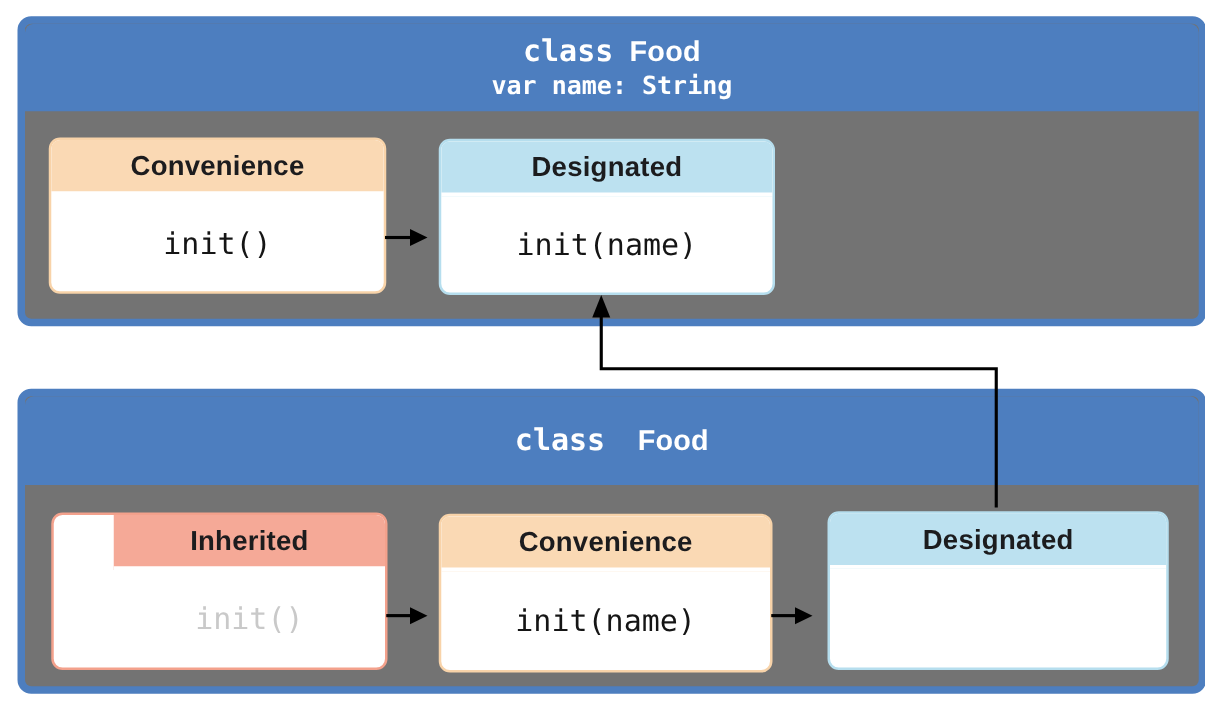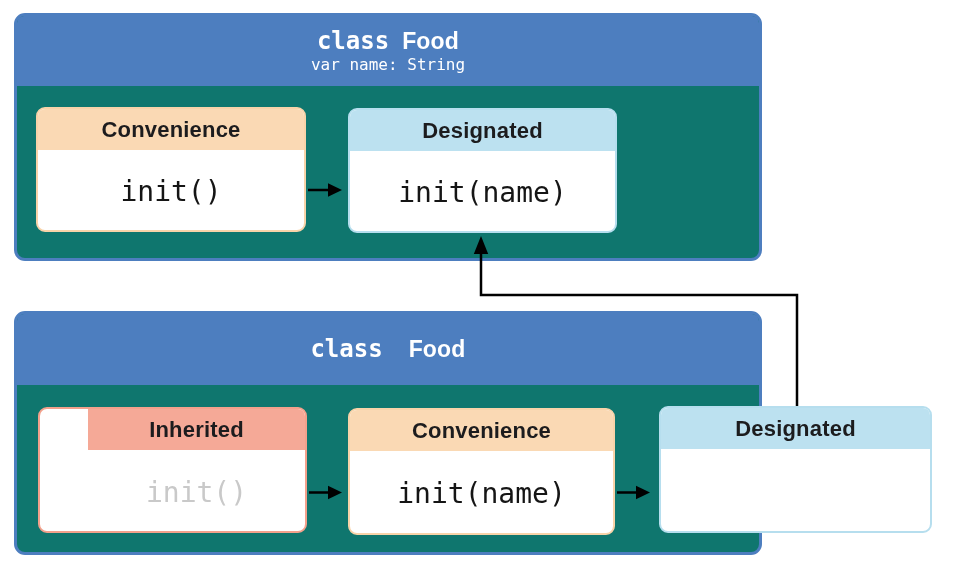--- a/index.html
+++ b/index.html
@@ -2,53 +2,53 @@
 <html><head>
 <meta charset="utf-8">
 <style>
   html,body { margin:0; padding:0; background:#ffffff; }
   .canvas {
     position:relative; width:964px; height:572px; background:#ffffff;
     font-family:"Liberation Sans", sans-serif; overflow:hidden;
   }
   
   .frame {
-    position:absolute; left:14px; width:748px; box-sizing:border-box;
-    border:3px solid #d946ef; border-radius:11px; background:#0f766e;
+    position:absolute; left:14px; width:951px; box-sizing:border-box;
+    border:6px solid #d946ef; border-radius:11px; background:#737373;
   }
   #frame-food  { top:13px;  height:248px; }
   #frame-recipe{ top:311px; height:244px; }
   .frame-hdr {
     background:#4D7EBF; color:#ffffff; border-radius:7px 7px 0 0;
     display:flex; flex-direction:column; align-items:center; justify-content:center;
     text-align:center; line-height:1.15;
   }
   #frame-food  .frame-hdr { height:70px; }
   #frame-recipe .frame-hdr{ height:71px; }
   .mono { font-family:"DejaVu Sans Mono", monospace; }
   .kw, .cls-mono { font-family:"DejaVu Sans Mono", monospace; font-weight:700; font-size:24px; }
   .cls-sans { font-family:"Liberation Sans", sans-serif; font-weight:700; font-size:23px; letter-spacing:.2px; }
   .hdr-line1 { display:flex; align-items:baseline; }
   .hdr-line1 .gap { width:13px; }
-  .hdr-line2 { font-size:16px; font-weight:400; margin-top:1px; }
+  .hdr-line2 { font-size:20px; font-weight:700; margin-top:1px; }
 
   
   .init-box {
     position:absolute; box-sizing:border-box; background:#ffffff;
     border:2px solid; border-radius:9px; overflow:hidden;
     display:flex; flex-direction:column;
   }
   .box-hdr {
     height:41px; flex:0 0 41px; display:flex; align-items:center; justify-content:center;
     border-bottom:3px solid #ffffff;
     font-weight:700; font-size:22px; color:#1c1c1e; letter-spacing:.2px;
   }
   .box-body {
     flex:1; display:flex; align-items:center; justify-content:center;
-    font-family:"DejaVu Sans Mono", monospace; font-size:28px; color:#151515;
+    font-family:"DejaVu Sans Mono", monospace; font-size:24px; color:#151515;
     white-space:pre-line; text-align:left; line-height:1.25;
   }
   .t-conv    { border-color:#F8D3A9; }
   .t-conv    .box-hdr { background:#FAD9B4; }
   .t-desig   { border-color:#B6DEEE; }
   .t-desig   .box-hdr { background:#BCE1F0; }
   .t-inherit { border-color:#F3A18C;padding-left:48px; }
   .t-inherit .box-hdr { background:#F5A997; }
   .code-gray { color:#C9C9C9; }
 

